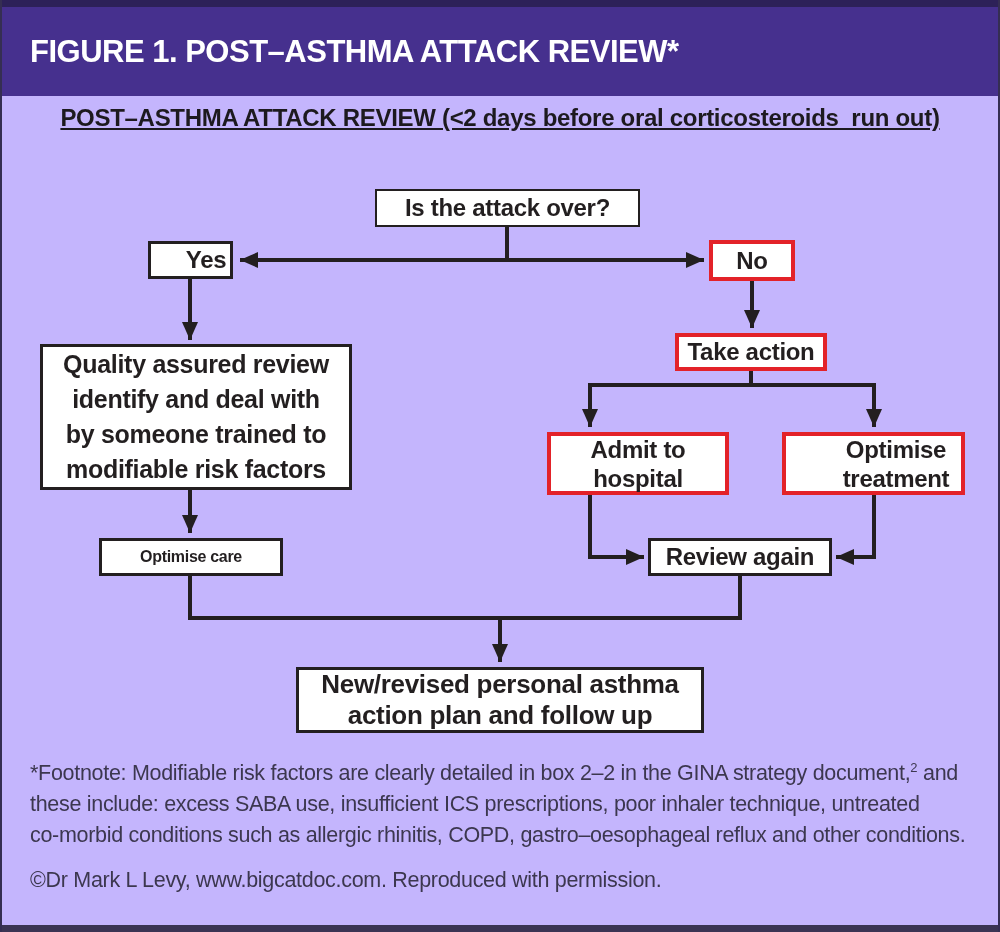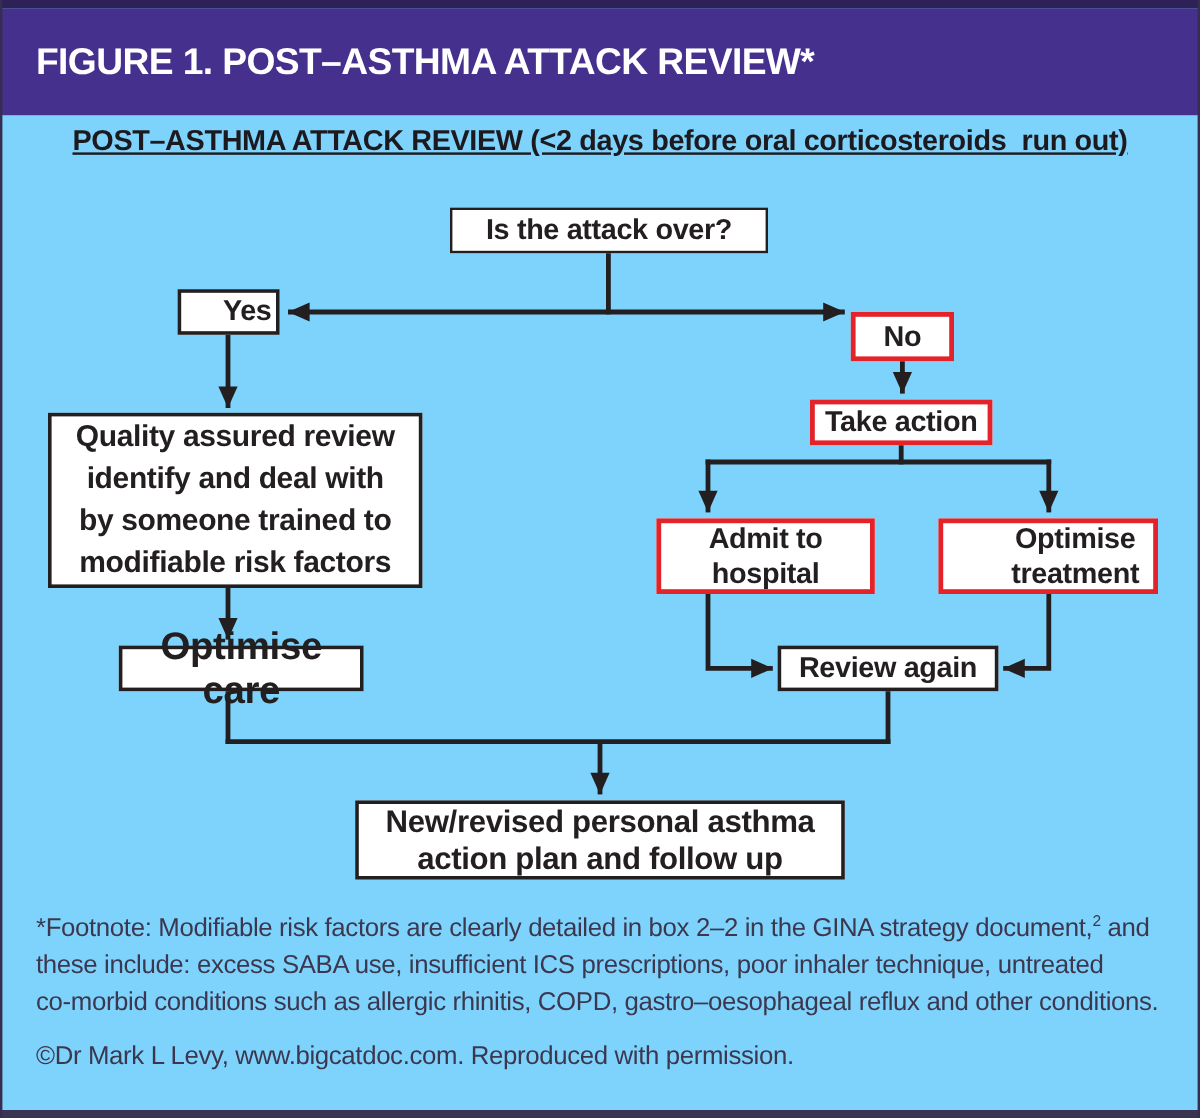--- a/index.html
+++ b/index.html
@@ -1,17 +1,17 @@
 <!DOCTYPE html>
 <html><head>
 <meta charset="utf-8">
 <style>
   html,body{margin:0;padding:0;}
   body{font-family:"Liberation Sans",sans-serif;background:#ffffff;}
-  .page{position:relative;width:1000px;height:932px;background:#7dd3fc;overflow:hidden;}
+  .page{position:relative;width:1000px;height:932px;background:#c4b5fd;overflow:hidden;}
 
   
   .strip-top{position:absolute;left:0;top:0;width:1000px;height:7px;background:#2d2158;}
   .strip-bottom{position:absolute;left:0;top:925px;width:1000px;height:7px;background:#3b3453;}
   .strip-left{position:absolute;left:0;top:0;width:2px;height:932px;background:#352e52;}
   .strip-right{position:absolute;right:0;top:0;width:2px;height:932px;background:#352e52;}
 
   
   .header{position:absolute;left:0;top:7px;width:1000px;height:89px;background:#46308e;display:flex;align-items:center;}
   .header h1{margin:0 0 0 30px;color:#ffffff;font-size:31px;font-weight:bold;letter-spacing:-0.5px;white-space:nowrap;}
@@ -23,23 +23,23 @@
   .connectors line,.connectors polyline{stroke:#231f20;stroke-width:4;fill:none;stroke-linecap:butt;}
 
   
   .node{position:absolute;background:#ffffff;border:3px solid #231f20;box-sizing:border-box;
         display:flex;flex-direction:column;align-items:center;justify-content:center;
         text-align:center;font-weight:bold;color:#231f20;letter-spacing:-0.3px;}
   .node.red{border:4px solid #e32229;}
 
   #node-question{left:375px;top:173px;width:265px;height:38px;font-size:24px;}
   #node-yes{left:148px;top:241px;width:85px;height:38px;font-size:24px;padding-left:31px;}
-  #node-no{left:709px;top:240px;width:86px;height:41px;font-size:24px;margin-top:20px;}
+  #node-no{left:709px;top:240px;width:86px;height:41px;font-size:24px;}
   #node-quality{left:40px;top:344px;width:312px;height:146px;font-size:25px;line-height:35px;}
-  #node-optimise-care{left:99px;top:538px;width:204px;height:38px;font-size:32px;}
+  #node-optimise-care{left:99px;top:538px;width:184px;height:38px;font-size:16px;}
   #node-take-action{left:675px;top:333px;width:152px;height:38px;font-size:24px;}
   #node-admit{left:499px;top:432px;width:182px;height:63px;font-size:24px;line-height:29px;margin-left:48px;}
   #node-optimise-treatment{left:782px;top:432px;width:183px;height:63px;font-size:24px;line-height:29px;padding-left:45px;}
   #node-review-again{left:648px;top:538px;width:184px;height:38px;font-size:24px;}
   #node-action-plan{left:296px;top:667px;width:408px;height:66px;font-size:26px;line-height:31px;}
 
   .footnote{position:absolute;left:30px;top:758px;width:950px;font-size:21.5px;line-height:31px;color:#3c374f;letter-spacing:-0.3px;}
   .footnote sup{font-size:13px;vertical-align:super;line-height:0;}
   .credit{position:absolute;left:30px;top:868px;width:950px;font-size:21.5px;color:#3c374f;letter-spacing:-0.3px;}
 </style>
@@ -75,21 +75,21 @@
     <line x1="874" y1="383" x2="874" y2="427" marker-end="url(#ah)"></line>
     <polyline points="590,494 590,557 644,557" marker-end="url(#ah)"></polyline>
     <polyline points="874,494 874,557 836,557" marker-end="url(#ah)"></polyline>
 
     <line x1="190" y1="574" x2="190" y2="620"></line>
     <line x1="740" y1="574" x2="740" y2="620"></line>
     <line x1="188" y1="618" x2="742" y2="618"></line>
     <line x1="500" y1="618" x2="500" y2="662" marker-end="url(#ah)"></line>
   </svg>
 
-  <div class="node" id="node-question" style="border-width:2px;">
+  <div class="node" id="node-question" style="border-width:2px;margin-top:16px;">
     <span>Is the attack over?</span>
   </div>
 
   <div class="node" id="node-yes">
     <span>Yes</span>
   </div>
 
   <div class="node red" id="node-no">
     <span>No</span>
   </div>

